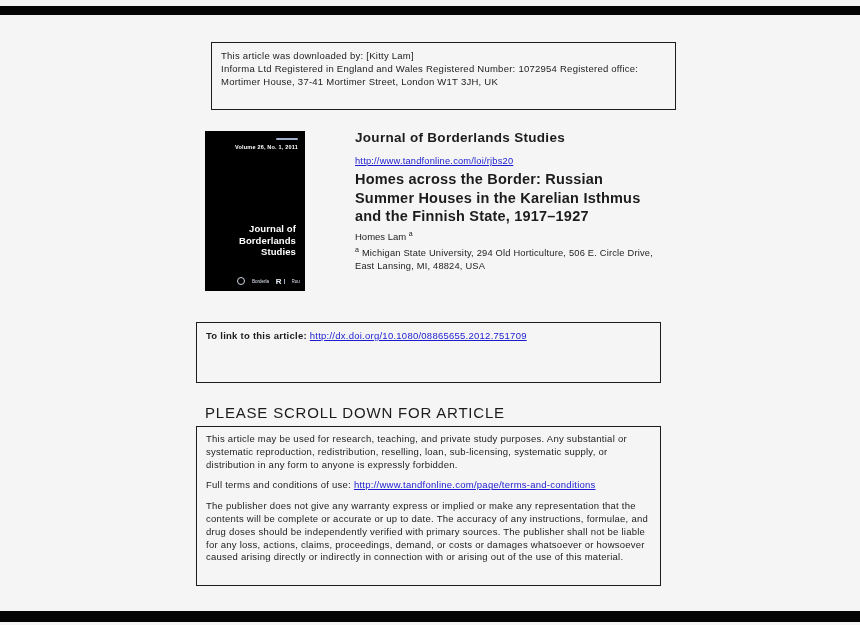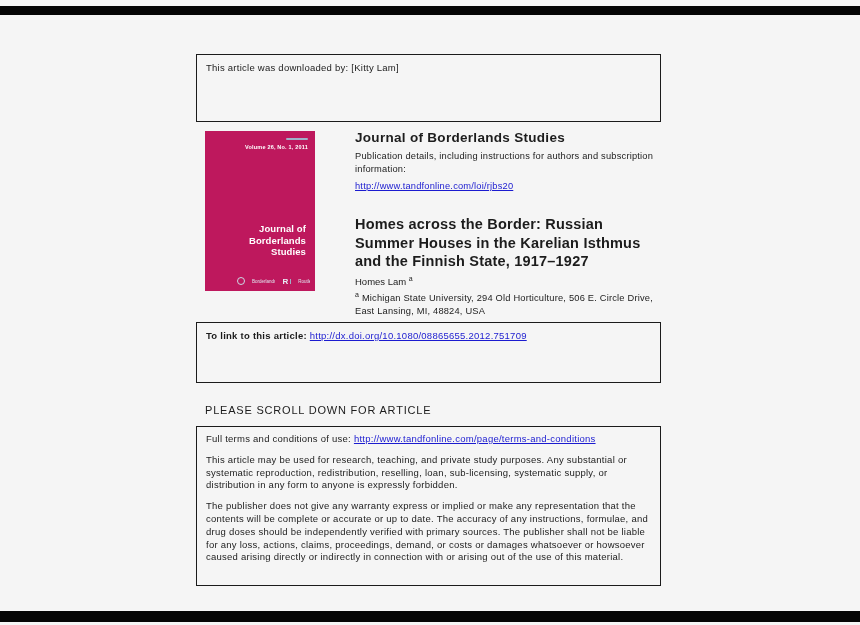--- a/index.html
+++ b/index.html
@@ -14,33 +14,33 @@
   .bar-top { top: 6px; height: 9px; }
   .bar-bottom { top: 611px; height: 11px; }
 
   .box {
     position: absolute; left: 196px; width: 465px;
     border: 1px solid #1b1b1b; box-sizing: border-box;
     padding: 6px 9px; background: #f5f5f5;
     font-size: 9.5px; line-height: 13px; letter-spacing: 0.25px;
   }
   .box p { margin: 0; }
-  .box-download { top: 54px; min-height: 68px; }
+  .box-download { top: 42px; min-height: 68px; margin-left: 15px; }
   .box-cite { top: 322px; min-height: 61px; }
   .box-cite p + p { margin-top: 20px; }
   .box-terms { top: 426px; min-height: 160px; }
   .box-terms p + p { margin-top: 8px; }
   .box-terms p { line-height: 12.8px; }
 
   a.link { color: #1b1bd0; text-decoration: underline; cursor: pointer; }
 
   
   .cover {
-    position: absolute; left: 205px; top: 131px; width: 110px; height: 160px;
-    background: #be185d; overflow: hidden;
+    position: absolute; left: 205px; top: 131px; width: 100px; height: 160px;
+    background: #000000; overflow: hidden;
   }
   .cover-vertical {
     position: absolute; left: 3px; bottom: 1px;
     transform-origin: 0 100%;
     transform: rotate(-90deg);
     color: #ffffff; font-weight: bold; font-size: 24px;
     letter-spacing: -0.5px; white-space: nowrap;
     transform: rotate(-90deg) scale(1.04, 1.12);
   }
   .cover-issn {
@@ -72,68 +72,68 @@
   .logo-text { white-space: nowrap; overflow: hidden; }
 
   
   .jcol { position: absolute; left: 355px; top: 130px; width: 310px; }
   .journal-name {
     font-size: 13.5px; font-weight: bold; margin: 0 0 5px 0; letter-spacing: 0.3px;
   }
   .pubdetails { font-size: 9.3px; line-height: 12.5px; margin: 0; letter-spacing: 0.2px; }
   .article-title {
     font-size: 14.5px; line-height: 18.5px; font-weight: bold;
-    margin: 22px 0 5px 0; letter-spacing: 0.2px;
+    margin: 2px 0 5px 0; letter-spacing: 0.2px;
   }
   .author-line { font-size: 9.5px; margin: 0 0 5px 0; }
   .affil { font-size: 9.3px; line-height: 13px; margin: 0; letter-spacing: 0.2px; }
   sup { font-size: 7px; line-height: 0; }
 
   .scroll-notice {
     position: absolute; left: 205px; top: 404px;
-    font-size: 11px; letter-spacing: 0.8px; color: #1c1c1c;
+    font-size: 15px; letter-spacing: 0.8px; color: #1c1c1c;
   }
 </style>
 </head>
 <body>
 
 <div class="bar bar-top"></div>
 <div class="bar bar-bottom"></div>
 
 <div class="box box-download">
   <p>This article was downloaded by: [Kitty Lam]</p>
+  <p>Informa Ltd Registered in England and Wales Registered Number: 1072954 Registered office: Mortimer House, 37-41 Mortimer Street, London W1T 3JH, UK</p>
 </div>
 
 <div class="cover">
   <span class="cover-vertical">BORDERLANDS</span>
   <span class="cover-issn"></span>
   <span class="cover-volume">Volume 26, No. 1, 2011</span>
   <span class="cover-jtitle">Journal of
 Borderlands
 Studies</span>
   <span class="cover-logos">
     <span class="logo-circle"></span>
     <span class="logo-text">Borderlands Studies</span>
     <span class="logo-r">R</span>
     <span class="logo-text">Routledge</span>
   </span>
 </div>
 
 <div class="jcol">
   <h1 class="journal-name">Journal of Borderlands Studies</h1>
-  <p class="pubdetails">Publication details, including instructions for authors and subscription information:</p>
   <a class="link pubdetails">http://www.tandfonline.com/loi/rjbs20</a>
   <h2 class="article-title">Homes across the Border: Russian Summer Houses in the Karelian Isthmus and the Finnish State, 1917–1927</h2>
   <p class="author-line"><span>Homes Lam </span><sup>a</sup></p>
   <p class="affil"><sup>a</sup><span> Michigan State University, 294 Old Horticulture, 506 E. Circle Drive, East Lansing, MI, 48824, USA</span></p>
 </div>
 
 <div class="box box-cite">
   <p><b>To link to this article:</b><span>  </span><a class="link">http://dx.doi.org/10.1080/08865655.2012.751709</a></p>
 </div>
 
 <div class="scroll-notice">PLEASE SCROLL DOWN FOR ARTICLE</div>
 
 <div class="box box-terms">
+  <p>This article may be used for research, teaching, and private study purposes. Any substantial or systematic reproduction, redistribution, reselling, loan, sub-licensing, systematic supply, or distribution in any form to anyone is expressly forbidden.</p>
   <p><span>Full terms and conditions of use: </span><a class="link">http://www.tandfonline.com/page/terms-and-conditions</a></p>
-  <p>This article may be used for research, teaching, and private study purposes. Any substantial or systematic reproduction, redistribution, reselling, loan, sub-licensing, systematic supply, or distribution in any form to anyone is expressly forbidden.</p>
   <p>The publisher does not give any warranty express or implied or make any representation that the contents will be complete or accurate or up to date. The accuracy of any instructions, formulae, and drug doses should be independently verified with primary sources. The publisher shall not be liable for any loss, actions, claims, proceedings, demand, or costs or damages whatsoever or howsoever caused arising directly or indirectly in connection with or arising out of the use of this material.</p>
 </div>
 
 </body></html>

